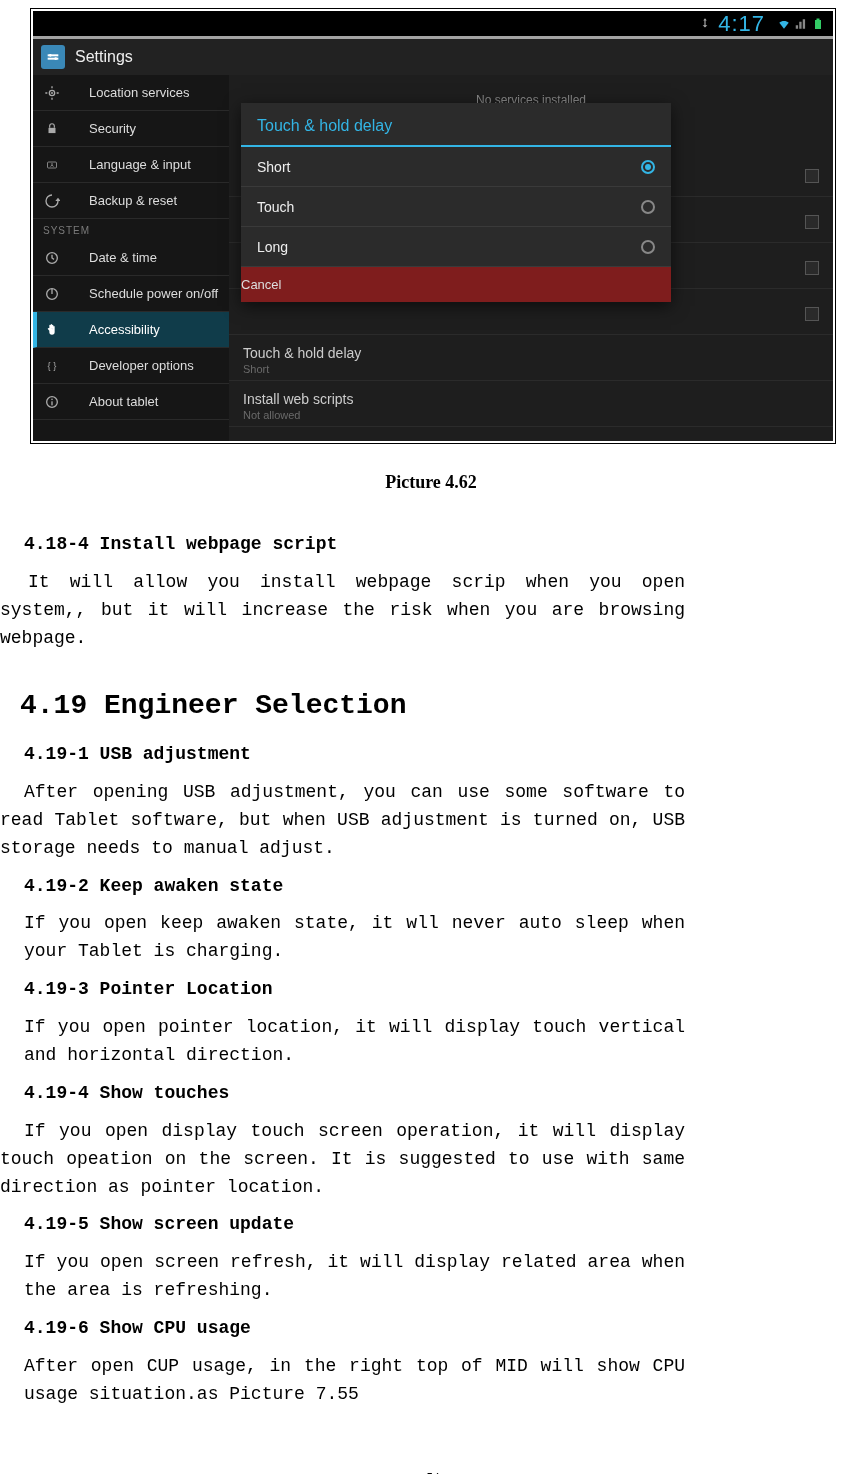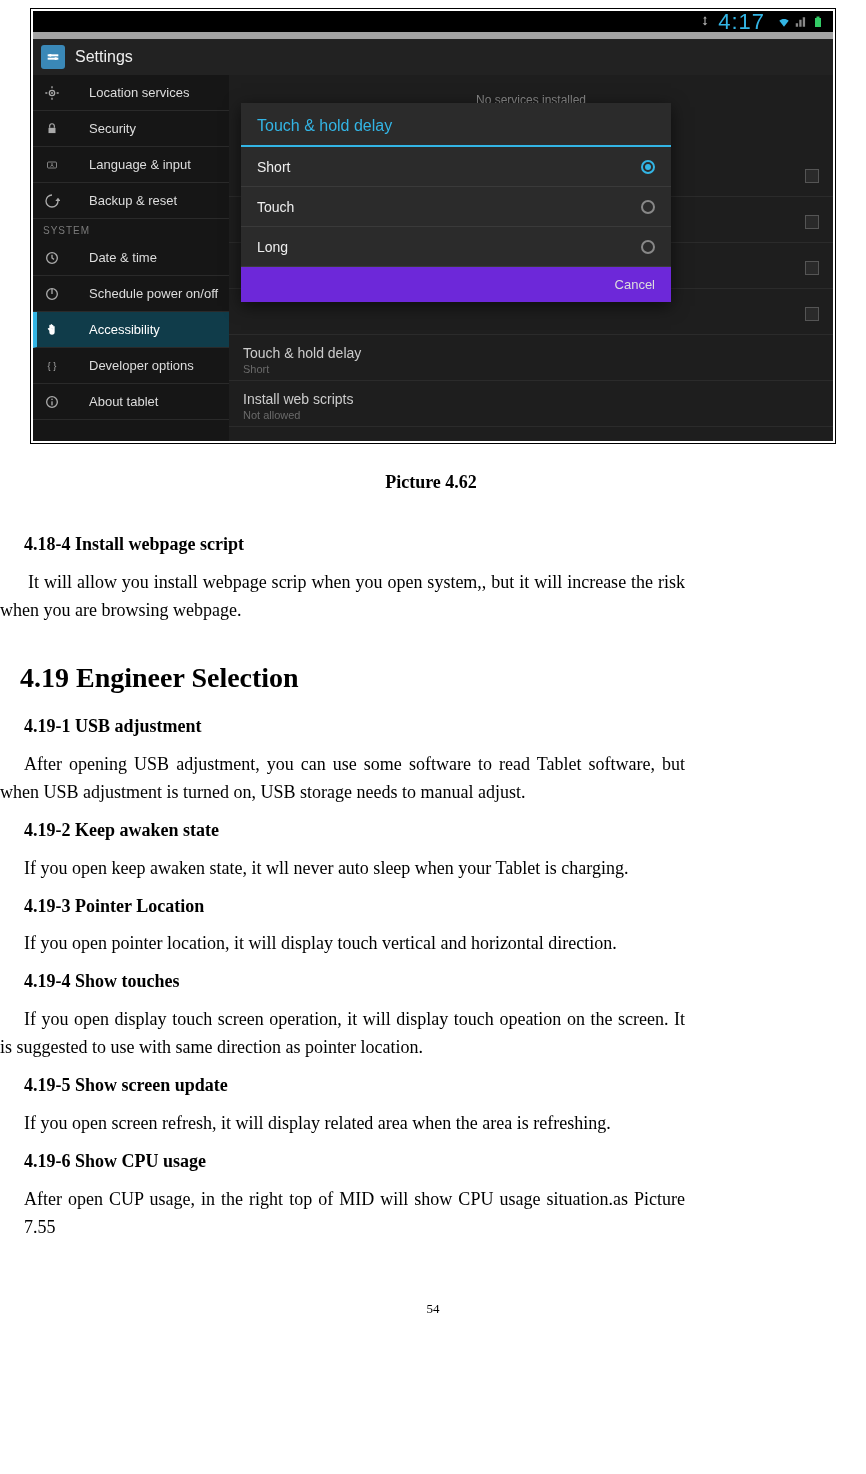--- a/index.html
+++ b/index.html
@@ -39,21 +39,21 @@
   .status-bar {
     height: 28px;
     background: #000;
     display: flex;
     align-items: center;
     justify-content: flex-end;
     padding: 0 8px;
     gap: 6px;
     font-size: 15px;
     color: #9c9c9c;
-    border-bottom: 7px solid #a3a3a3;
+    border-bottom: 3px solid #a3a3a3;
   }
   .status-bar .clock {
     color: #33b5e5;
     font-size: 22px;
     font-weight: 300;
     letter-spacing: 1px;
     margin-right: 6px;
   }
   .status-bar .sigs {
     display: flex;
@@ -225,39 +225,39 @@
     content: "";
     position: absolute;
     left: 2px;
     top: 2px;
     width: 6px;
     height: 6px;
     border-radius: 50%;
     background: #33b5e5;
   }
   .modal-cancel {
-    text-align: right;
-    padding: 10px 16px;
+    text-align: left;
+    padding: 10px 0;
     font-size: 13px;
     color: #ddd;
     cursor: pointer;
-    background: #6d28d9;
+    background: #7f1d1d;
   }
 
   
   .caption {
     font-family: "Times New Roman", serif;
     font-weight: bold;
     text-align: center;
     font-size: 18px;
     margin: 28px 4px 38px 0;
   }
   .doc {
     width: 685px;
-    font-family: Liberation Serif, serif;
+    font-family: Liberation Mono, monospace;
     font-size: 18px;
     line-height: 1.55;
     text-align: justify;
   }
   .doc h3 {
     font-size: 18px;
     font-weight: bold;
     margin: 4px 0 10px 24px;
   }
   .doc h2 {

